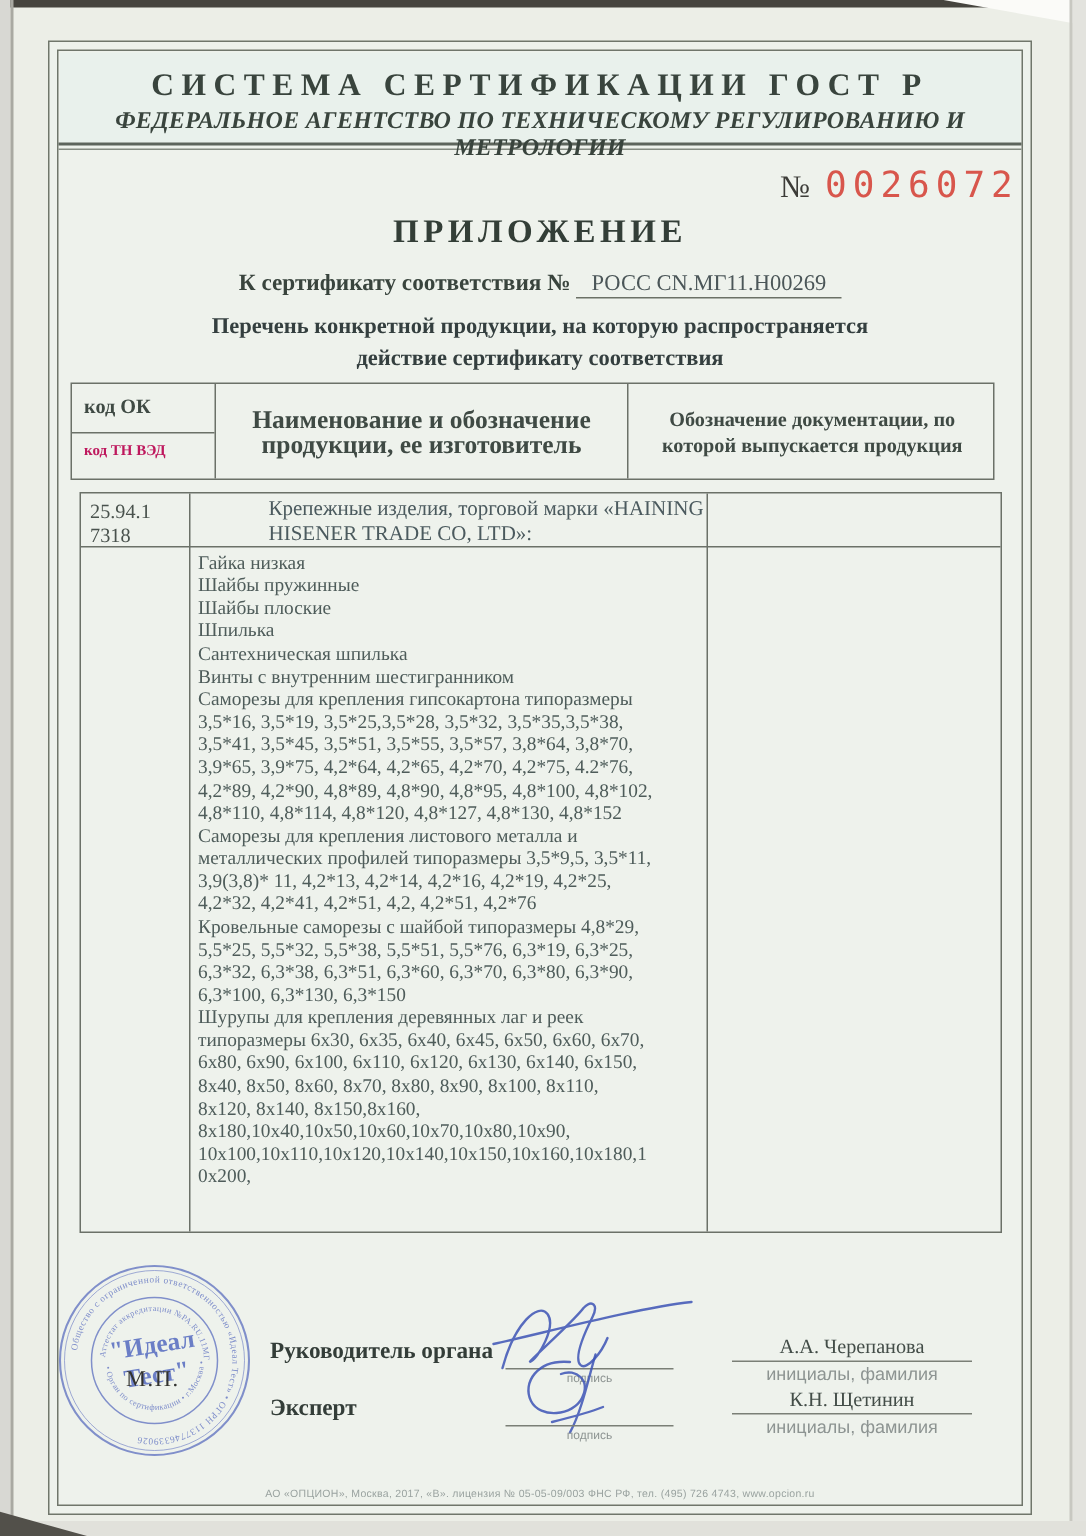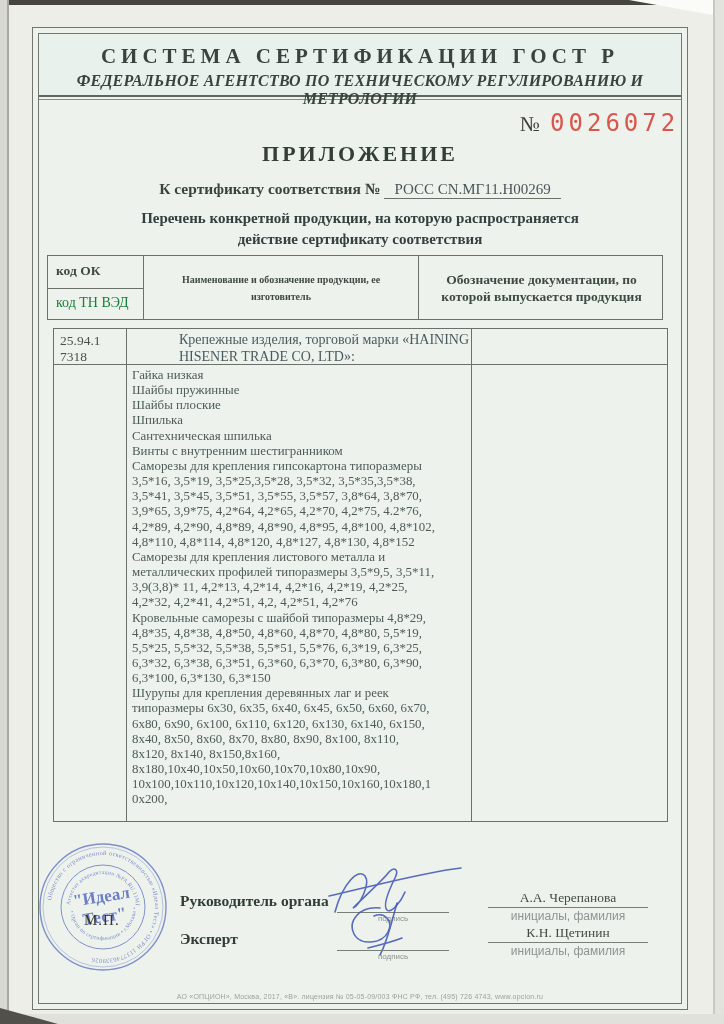--- a/index.html
+++ b/index.html
@@ -39,23 +39,23 @@
   .cert-label{font-size:15.5px;font-weight:bold;color:#39443d;}
   .cert-number{font-size:15px;color:#4b5658;border-bottom:1px solid #6b7166;padding:0 10px 1px 10px;}
   .purpose{position:absolute;left:40px;top:208px;width:640px;text-align:center;
              font-size:15px;font-weight:bold;line-height:21px;color:#343f3f;}
   
   .ht{position:absolute;left:47px;top:255px;width:616px;height:65px;box-sizing:border-box;
       border:1px solid #6b7168;}
   .ht-v{position:absolute;top:0;width:1px;height:100%;background:#6b7168;}
   .ht-h1{position:absolute;left:0;top:32px;width:95px;height:1px;background:#6b7168;}
   .ht-c1a{position:absolute;left:8px;top:7px;font-size:13.5px;font-weight:bold;color:#3f4a44;}
-  .ht-c1b{position:absolute;left:8px;top:39px;font-size:14px;font-weight:normal;color:#15803d;}
+  .ht-c1b{position:absolute;left:8px;top:39px;font-size:10px;font-weight:bold;color:#be185d;}
   .ht-c2{position:absolute;left:96px;top:0;width:274px;height:100%;display:flex;align-items:center;
-         justify-content:center;text-align:center;font-size:10px;font-weight:bold;
+         justify-content:center;text-align:center;font-size:17px;font-weight:bold;
          line-height:17px;color:#3f4a44;padding:0 22px;box-sizing:border-box;}
   .ht-c3{position:absolute;left:371px;top:0;width:245px;height:100%;display:flex;align-items:center;
          justify-content:center;text-align:center;font-size:13.5px;font-weight:bold;
          line-height:17px;color:#3f4a44;padding:0 6px;box-sizing:border-box;}
   
   .bt{position:absolute;left:53px;top:328px;width:615px;height:494px;box-sizing:border-box;
       border:1px solid #6b7168;}
   .bt-v{position:absolute;top:0;width:1px;height:100%;background:#6b7168;}
   .bt-h1{position:absolute;left:0;top:35px;width:100%;height:1px;background:#6b7168;}
   .bt-code1{position:absolute;left:6px;top:4px;font-size:13.5px;color:#49524d;}
@@ -150,21 +150,20 @@
         <div class="product-line">3,5*16, 3,5*19, 3,5*25,3,5*28, 3,5*32, 3,5*35,3,5*38,</div>
         <div class="product-line">3,5*41, 3,5*45, 3,5*51, 3,5*55, 3,5*57, 3,8*64, 3,8*70,</div>
         <div class="product-line">3,9*65, 3,9*75, 4,2*64, 4,2*65, 4,2*70, 4,2*75, 4.2*76,</div>
         <div class="product-line">4,2*89, 4,2*90, 4,8*89, 4,8*90, 4,8*95, 4,8*100, 4,8*102,</div>
         <div class="product-line">4,8*110, 4,8*114, 4,8*120, 4,8*127, 4,8*130, 4,8*152</div>
         <div class="product-line">Саморезы для крепления листового металла и</div>
         <div class="product-line">металлических профилей типоразмеры 3,5*9,5, 3,5*11,</div>
         <div class="product-line">3,9(3,8)* 11, 4,2*13, 4,2*14, 4,2*16, 4,2*19, 4,2*25,</div>
         <div class="product-line">4,2*32, 4,2*41, 4,2*51, 4,2, 4,2*51, 4,2*76</div>
         <div class="product-line">Кровельные саморезы с шайбой типоразмеры 4,8*29,</div>
-        <div class="product-line">4,8*35, 4,8*38, 4,8*50, 4,8*60, 4,8*70, 4,8*80, 5,5*19,</div>
         <div class="product-line">5,5*25, 5,5*32, 5,5*38, 5,5*51, 5,5*76, 6,3*19, 6,3*25,</div>
         <div class="product-line">6,3*32, 6,3*38, 6,3*51, 6,3*60, 6,3*70, 6,3*80, 6,3*90,</div>
         <div class="product-line">6,3*100, 6,3*130, 6,3*150</div>
         <div class="product-line">Шурупы для крепления деревянных лаг и реек</div>
         <div class="product-line">типоразмеры 6х30, 6х35, 6х40, 6х45, 6х50, 6х60, 6х70,</div>
         <div class="product-line">6х80, 6х90, 6х100, 6х110, 6х120, 6х130, 6х140, 6х150,</div>
         <div class="product-line">8х40, 8х50, 8х60, 8х70, 8х80, 8х90, 8х100, 8х110,</div>
         <div class="product-line">8х120, 8х140, 8х150,8х160,</div>
         <div class="product-line">8х180,10х40,10х50,10х60,10х70,10х80,10х90,</div>
         <div class="product-line">10х100,10х110,10х120,10х140,10х150,10х160,10х180,1</div>

